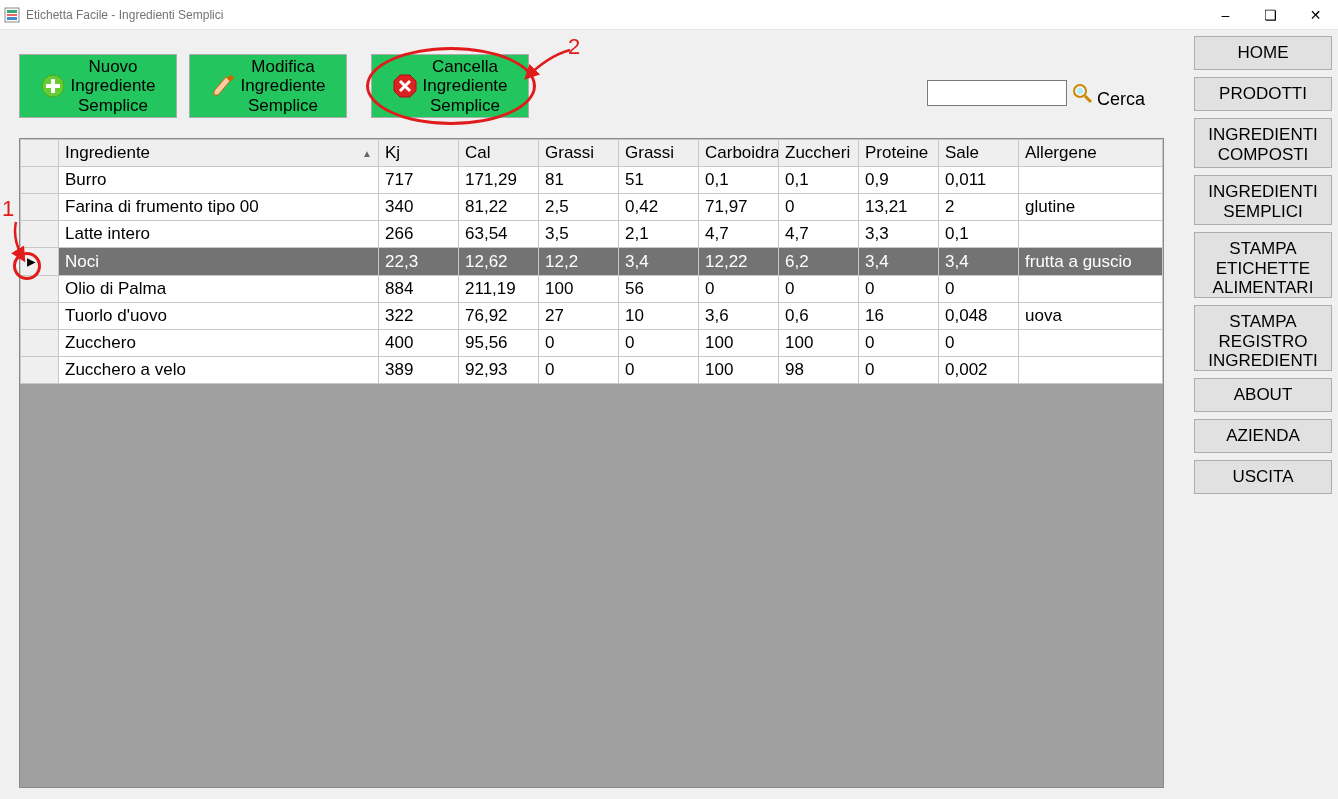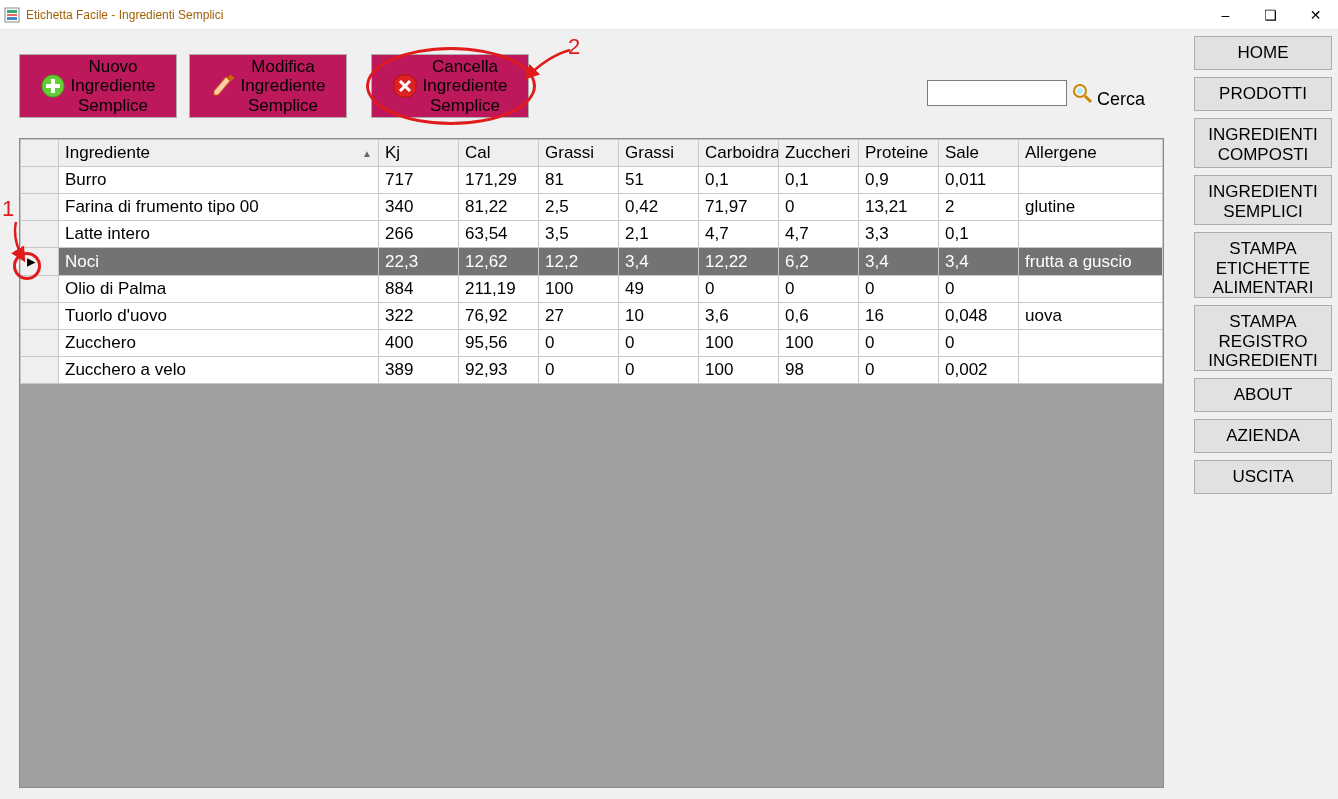--- a/index.html
+++ b/index.html
@@ -19,21 +19,21 @@
     padding-left: 4px;
     border-bottom: 1px solid #e8e8e8;
   }
   .titlebar .app-icon {
     width: 16px; height: 16px;
     display: inline-block;
     margin-right: 6px;
   }
   .titlebar .title {
     font-size: 12px;
-    color: #a16207;
+    color: #737373;
     flex: 1;
   }
   .win-controls {
     display: flex;
     height: 30px;
   }
   .win-btn {
     width: 45px;
     display: flex;
     align-items: center;
@@ -52,21 +52,21 @@
     height: 769px;
   }
   .toolbar {
     position: absolute;
     left: 19px;
     top: 24px;
     display: flex;
     gap: 12px;
   }
   .tbtn {
-    background: #be185d;
+    background: #22c55e;
     border: 1px solid #adadad;
     height: 64px;
     display: flex;
     align-items: center;
     justify-content: center;
     padding: 4px 10px;
     cursor: default;
     font-size: 17px;
     line-height: 1.15;
     text-align: center;
@@ -376,21 +376,21 @@
               <td>3,4</td>
               <td>3,4</td>
               <td>frutta a guscio</td>
             </tr>
             <tr>
               <td class="rowhdr"></td>
               <td>Olio di Palma</td>
               <td>884</td>
               <td>211,19</td>
               <td>100</td>
-              <td>49</td>
+              <td>56</td>
               <td>0</td>
               <td>0</td>
               <td>0</td>
               <td>0</td>
               <td></td>
             </tr>
             <tr>
               <td class="rowhdr"></td>
               <td>Tuorlo d'uovo</td>
               <td>322</td>

